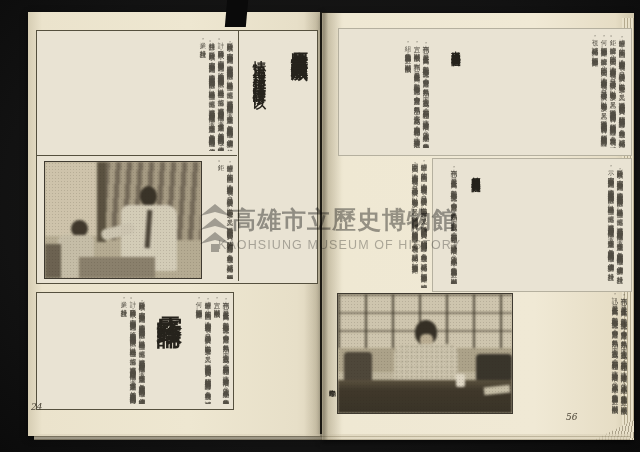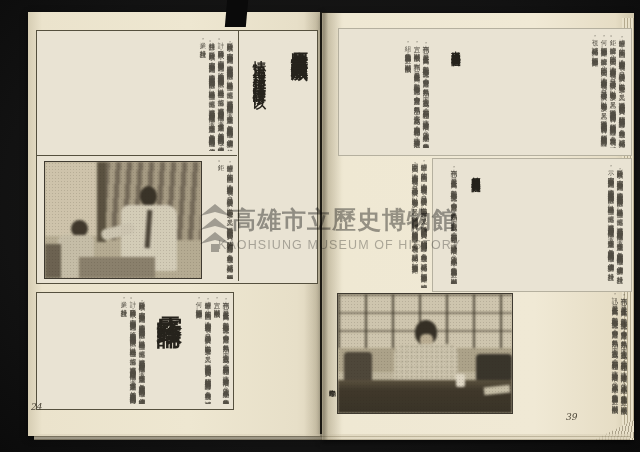--- a/index.html
+++ b/index.html
@@ -127,21 +127,21 @@
       <div class="shape" style="left:118px;top:80px;width:9px;height:13px;background:#eae4d4;border-radius:2px;"></div>
       <div class="shape" style="left:146px;top:92px;width:26px;height:8px;background:#cfc8b2;transform:rotate(-6deg);"></div>
     </div>
     <div class="halftone"></div>
       <div class="sepia"></div>
   </div>
   <div class="vhead" style="left:328px;top:384px;width:9px;height:26px;position:absolute;font-size:7px;font-weight:normal;">李勳峰</div>
 
   <div class="vtext" style="left:516px;top:292px;width:112px;height:124px;position:absolute;">本刊訊，日前各界人士集會研商，對當前地方政情交換意見，會中發言踴躍，氣氛熱烈，與會人士一致認為，應本和諧團結之精神，共謀地方建設之推展，並決定成立專案小組，負責連繫協調事宜，以期早觀厥成。本刊訊，日前各界人士集會研商，對當前地方政情交換意見，會中發言踴躍，氣氛熱烈，與會人士一致認為，應本和諧團結之精神，共謀地方建設之推展，並決定成立專案小組，負責連繫協調事宜，以期早觀厥成。</div>
 
-  <div class="pagenum" style="left:566px;top:412px;">39</div>
+  <div class="pagenum" style="left:566px;top:412px;">56</div>
 
   <div id="watermark">
     <svg id="wm-logo" viewBox="0 0 30 48">
       <polygon points="15,0 30,12 15,8 0,12" fill="#6e6e6e"></polygon>
       <polygon points="15,14 30,26 15,22 0,26" fill="#6e6e6e"></polygon>
       <polygon points="15,28 30,40 15,36 0,40" fill="#6e6e6e"></polygon>
       <rect x="11" y="40" width="8" height="8" fill="#6e6e6e"></rect>
     </svg>
     <div id="wm-cjk">高雄市立歷史博物館</div>
     <div id="wm-en">KAOHSIUNG MUSEUM OF HISTORY</div>

